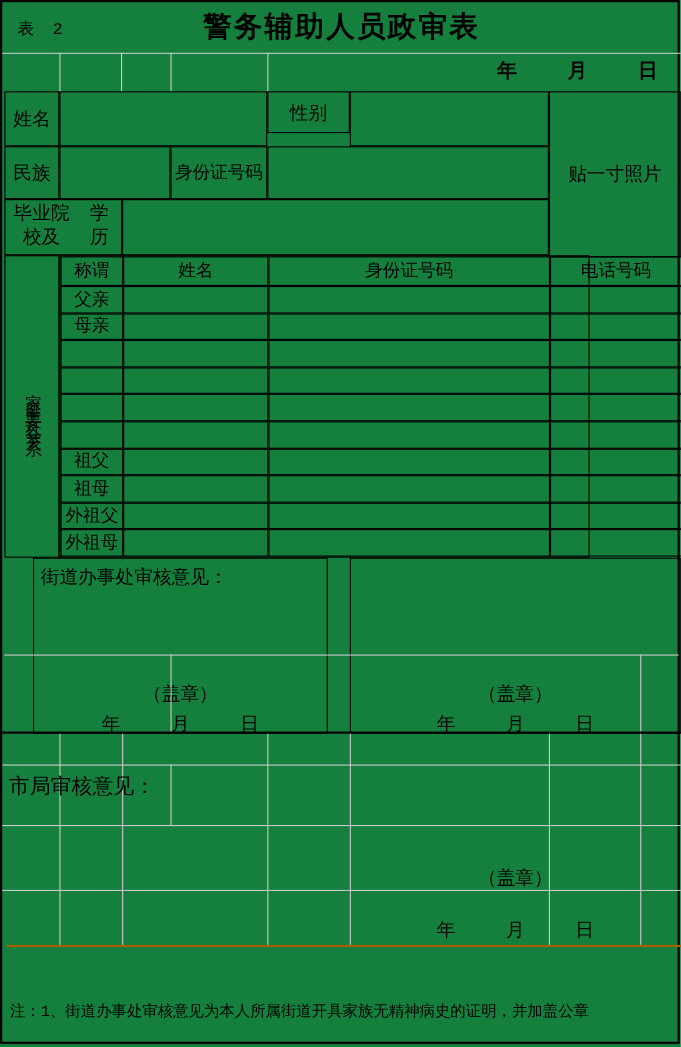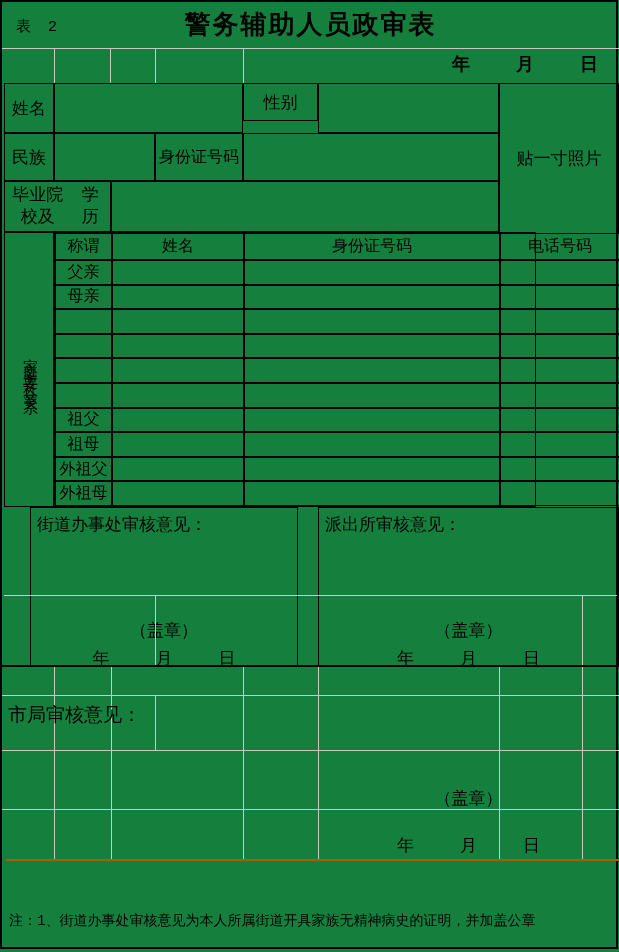--- a/index.html
+++ b/index.html
@@ -131,21 +131,20 @@
     <div class="cell" style="left:2px;top:505px;width:268px;height:160px;justify-content:flex-start;align-items:flex-start;margin-left:26px;">
       <span class="rv-title">街道办事处审核意见：</span>
       <span class="rv-seal">（盖章）</span>
       <span class="rv-date">
         <span>年</span>
         <span>月</span>
         <span>日</span>
       </span>
     </div>
     <div class="cell" style="left:316px;top:505px;width:301px;height:160px;justify-content:flex-start;align-items:flex-start;">
-      <span class="rv-title">派出所审核意见：</span>
       <span class="rv-seal">（盖章）</span>
       <span class="rv-date">
         <span>年</span>
         <span>月</span>
         <span>日</span>
       </span>
     </div>
 
     <div class="faint" style="left:2px;top:593px;width:613px;height:1px;"></div>
     <div class="faint" style="left:153px;top:593px;width:1px;height:71px;"></div>

